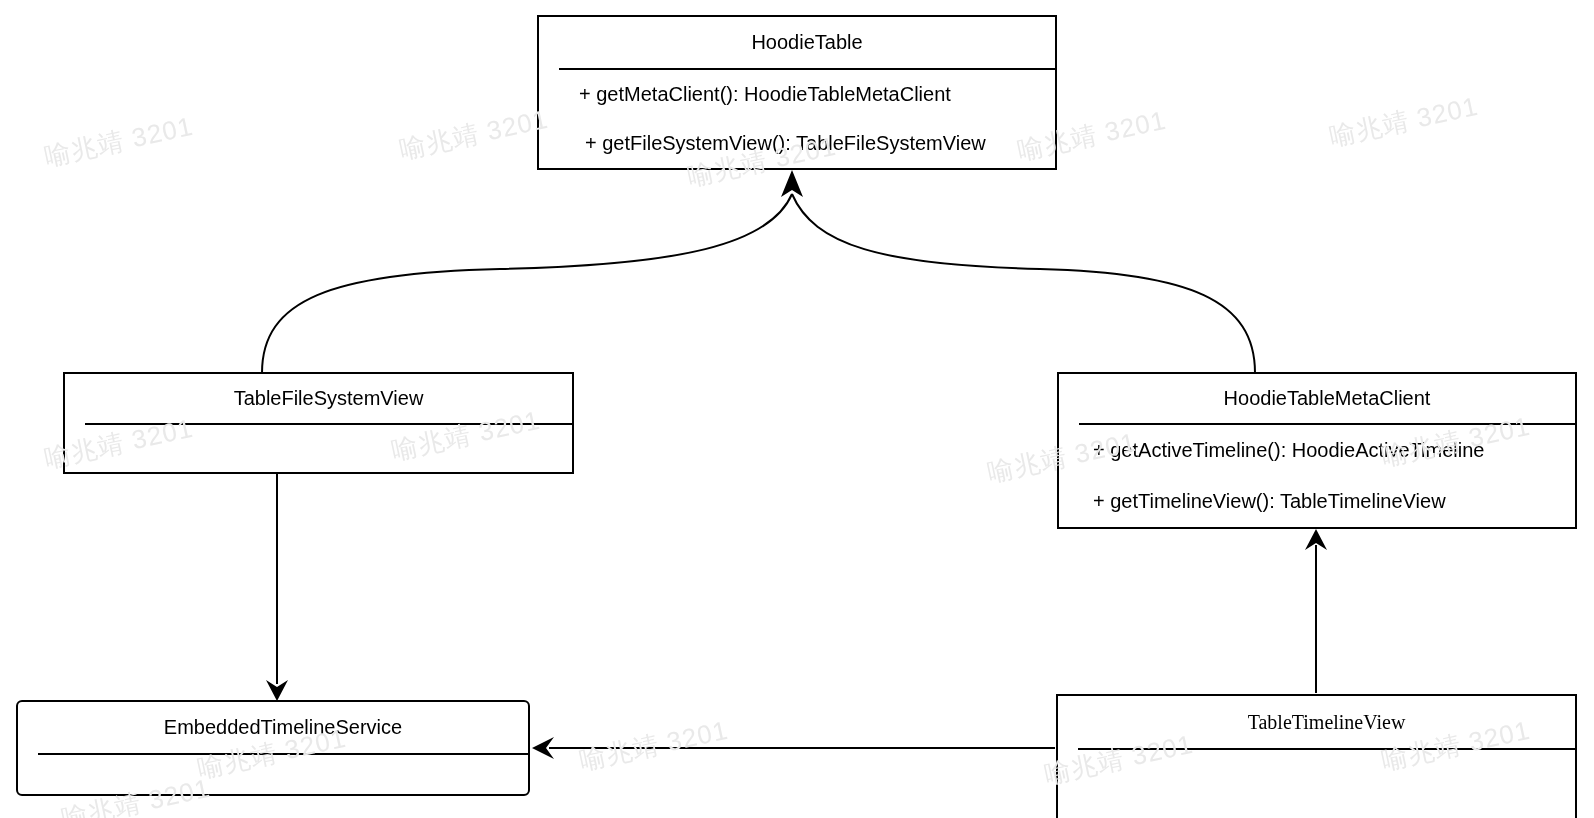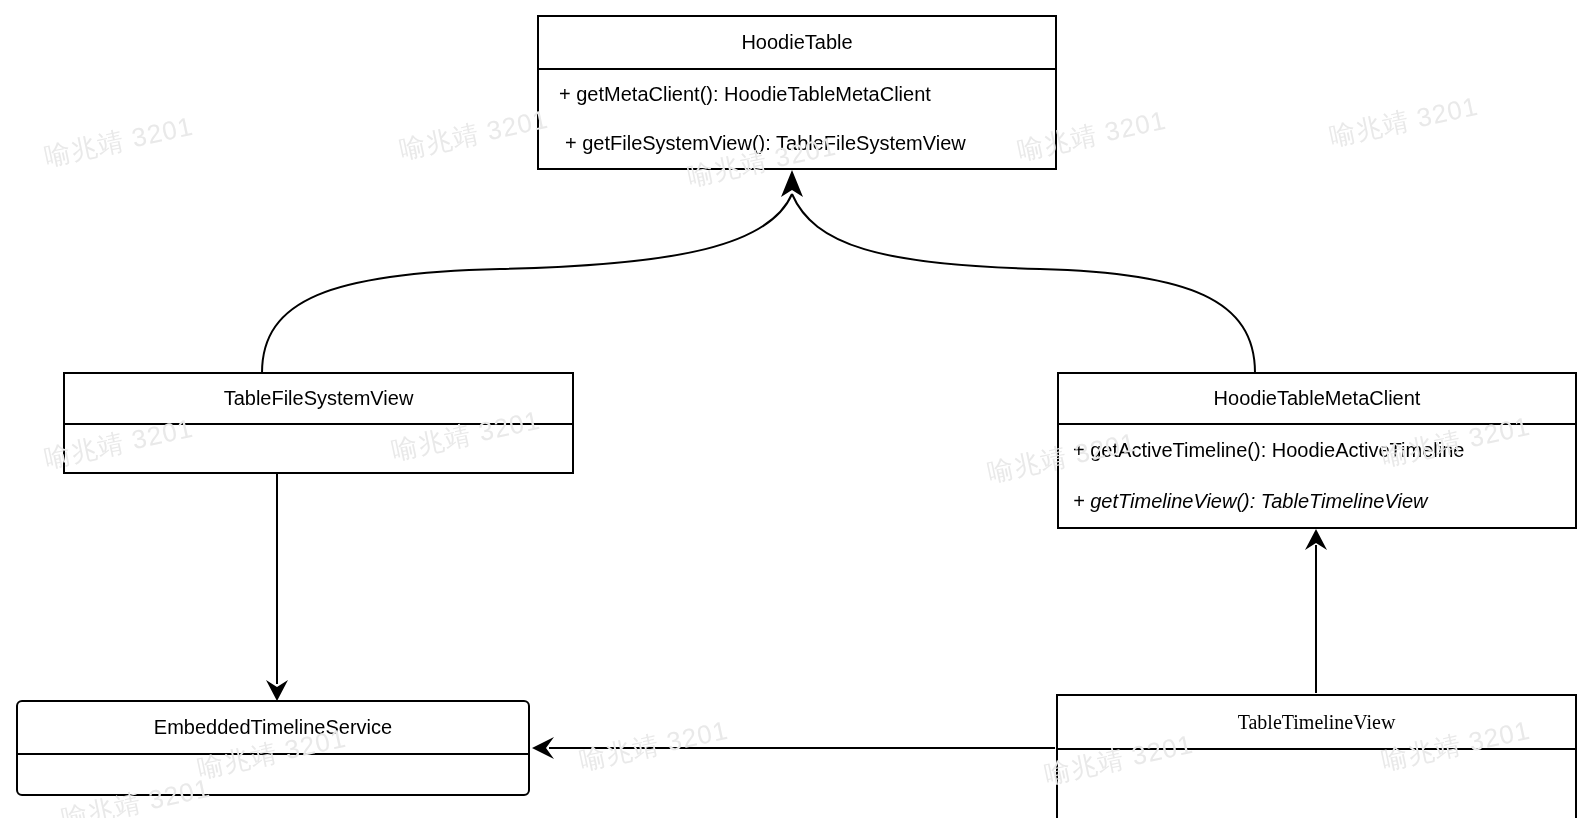--- a/index.html
+++ b/index.html
@@ -16,20 +16,21 @@
     font-family:"Liberation Sans", sans-serif;
     color:#000;
   }
   .connectors{position:absolute;left:0;top:0;z-index:1;}
   .uml-class{
     position:absolute;
     background:var(--box-fill);
     border:2px solid var(--line);
     box-sizing:border-box;
     z-index:2;
+    padding-left:20px;
   }
   .uml-title{
     border-bottom:2px solid var(--line);
     display:flex;align-items:center;justify-content:center;
     font-size:20px;
     box-sizing:content-box;
   }
   .uml-method{
     display:flex;align-items:center;
     padding-left:14px;
@@ -81,21 +82,21 @@
 
   <div class="uml-class" style="left:17px;top:372px;width:511px;height:102px;margin-left:46px;">
     <div class="uml-title" style="height:49px;">TableFileSystemView</div>
     <div class="uml-body"></div>
   </div>
 
   <div class="uml-class" style="left:1057px;top:372px;width:520px;height:157px;">
     <div class="uml-title" style="height:49px;">HoodieTableMetaClient</div>
     <div class="uml-body">
       <div class="uml-method" style="height:51px;">+ getActiveTimeline(): HoodieActiveTimeline</div>
-      <div class="uml-method" style="height:51px;font-style:italic;">+ getTimelineView(): TableTimelineView</div>
+      <div class="uml-method" style="height:51px;">+ getTimelineView(): TableTimelineView</div>
     </div>
   </div>
 
   <div class="uml-class" style="left:16px;top:700px;width:514px;height:96px;border-radius:6px;">
     <div class="uml-title" style="height:51px;">EmbeddedTimelineService</div>
     <div class="uml-body"></div>
   </div>
 
   <div class="uml-class" style="left:1056px;top:694px;width:521px;height:134px;font-family:Liberation Serif, serif;">
     <div class="uml-title" style="height:52px;">TableTimelineView</div>

